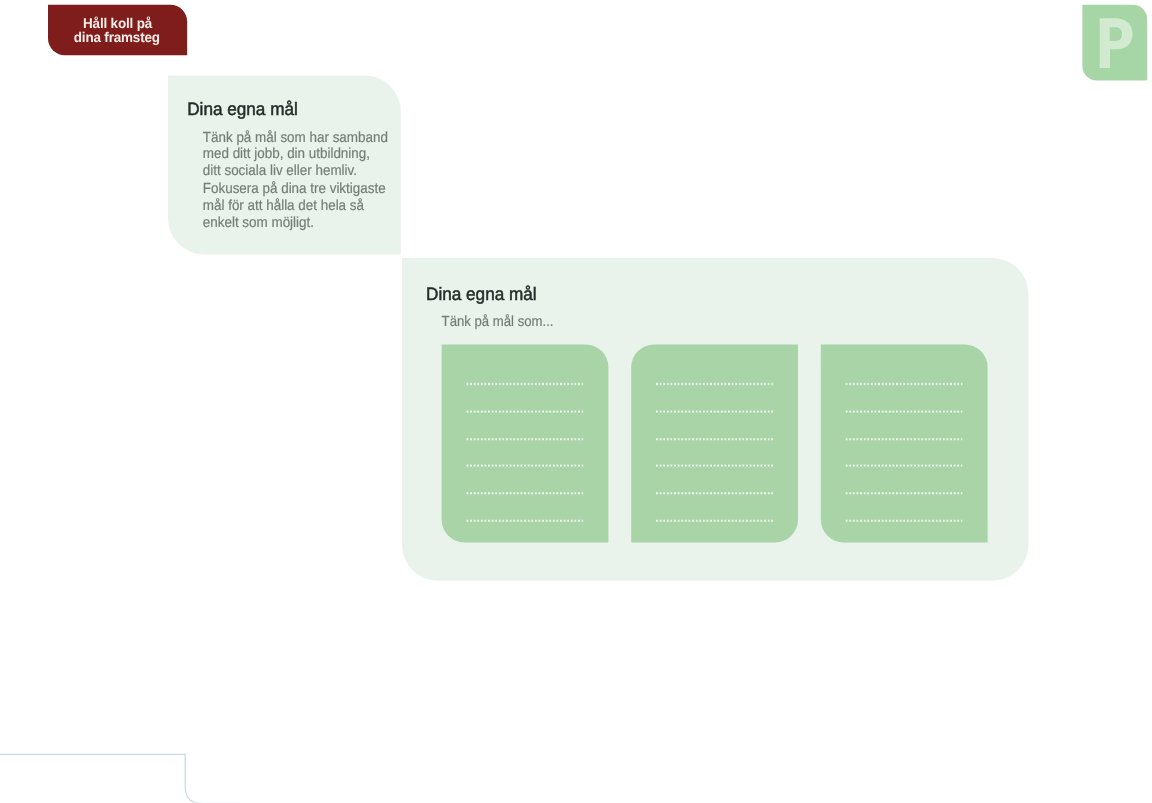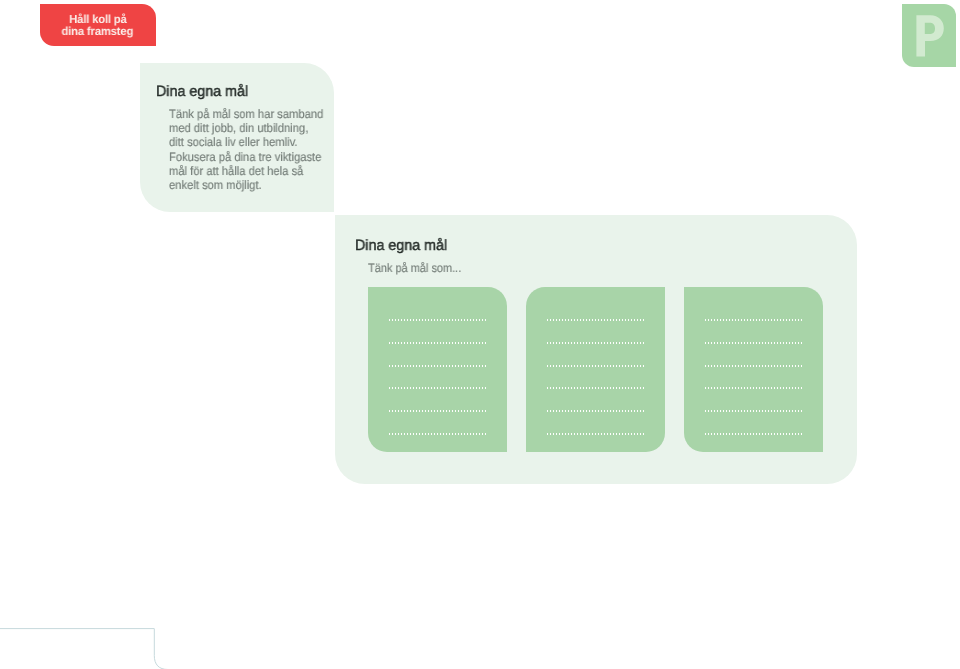--- a/index.html
+++ b/index.html
@@ -1,20 +1,20 @@
 <!DOCTYPE html>
 <html><head>
 <meta charset="utf-8">
 <style>
   html,body{margin:0;padding:0;}
   body{width:960px;height:669px;background:#ffffff;font-family:"Liberation Sans",sans-serif;overflow:hidden;position:relative;-webkit-font-smoothing:antialiased;text-rendering:geometricPrecision;}
   h2,p,.sub,.tab-l{will-change:transform;}
   #page{position:absolute;inset:0;width:960px;height:669px;}
 
-  .tab{position:absolute;left:40px;top:4px;width:115.5px;height:41.5px;background:#ef4444;
+  .tab{position:absolute;left:40px;top:4px;width:115.5px;height:41.5px;background:#7f1d1d;
        border-radius:0 14px 0 14px;display:flex;flex-direction:column;align-items:center;justify-content:center;
        padding-top:2px;box-sizing:border-box;}
   .tab-l{color:#fbeee9;font-size:11.7px;font-weight:700;line-height:11.9px;letter-spacing:-.15px;transform:scaleX(.96);}
 
   .logo{position:absolute;left:902px;top:4px;width:53.5px;height:62.5px;background:#a6d6a6;
         border-radius:0 12px 0 12px;overflow:hidden;}
   .logo svg{position:absolute;left:0;top:0;display:block;}
 
   .card-top{position:absolute;left:140px;top:63px;width:194px;height:149px;background:#e9f3eb;
             border-radius:0 30px 0 30px;}

